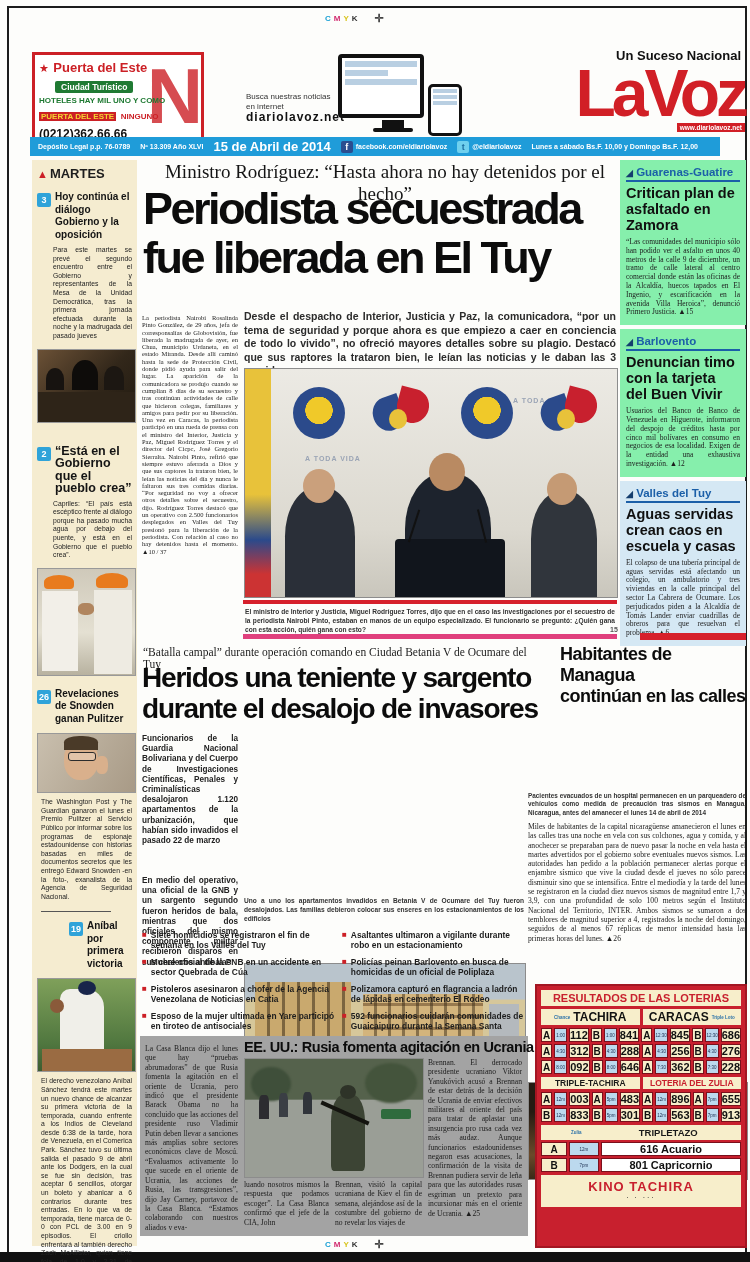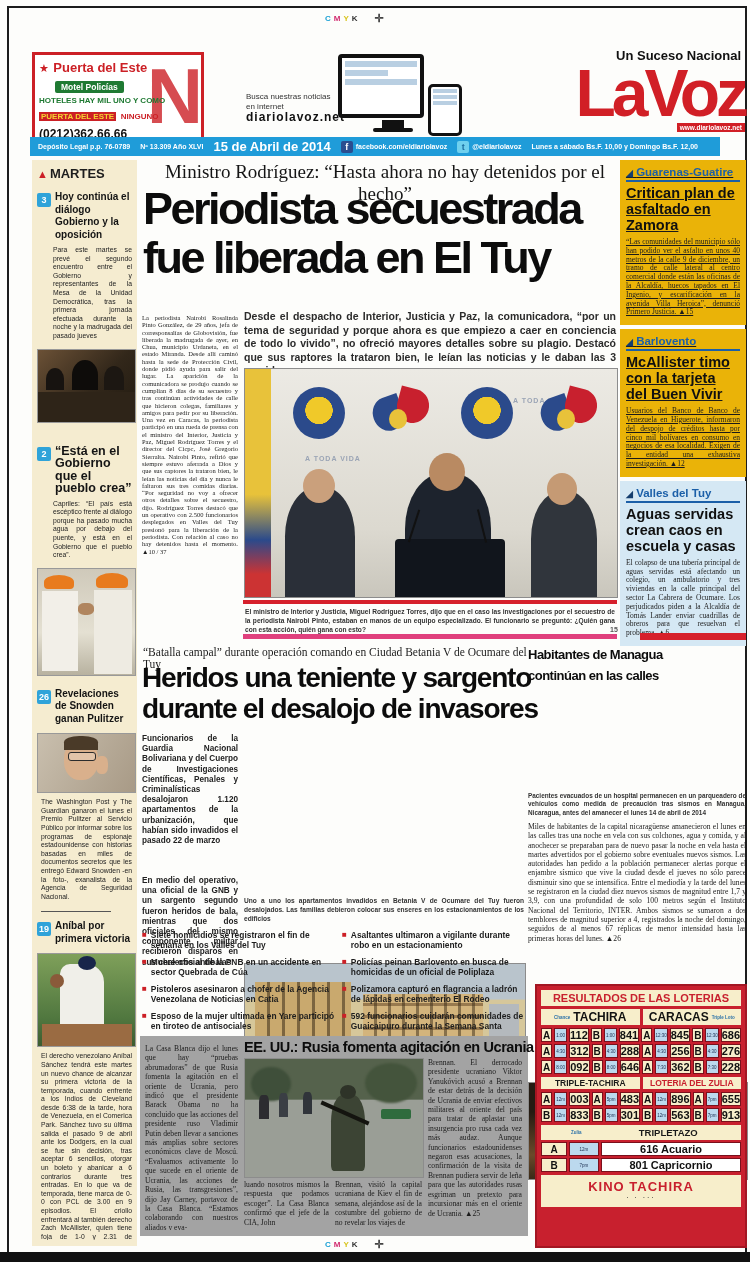--- a/index.html
+++ b/index.html
@@ -74,25 +74,25 @@
   .bullet .dot{color:#cc2026;font-size:8px;line-height:10px;}
   .bullet .txt{font-weight:bold;font-size:8.4px;line-height:10px;color:#1d1d1d;}
   .pages{font-weight:bold;font-size:8px;color:#1d1d1d;text-align:right;}
 
   
   .rail-sec{padding:6px 6px 8px;margin-bottom:4px;}
   .rail-tag{font-weight:bold;font-size:11.5px;color:#1b5fa8;border-bottom:2px solid #1b5fa8;padding-bottom:2px;margin-bottom:3px;}
   .rail-tag .tri{color:#143e6e;font-size:9px;}
   .rail-title{font-weight:bold;font-size:14.5px;line-height:16px;color:#101010;margin-bottom:5px;}
   .rail-body{font-family:"Liberation Serif",serif;font-size:7.5px;line-height:8.8px;color:#1c1c1c;}
-  .bg-cream{background:#eab308;text-decoration:underline;}
+  .bg-cream{background:#86efac;}
   .bg-blue{background:#d5e8f4;}
 
   
-  .headline3{font-weight:bold;font-size:13px;line-height:21px;letter-spacing:-0.5px;color:#0c0c0c;}
+  .headline3{font-weight:bold;font-size:18px;line-height:21px;letter-spacing:-0.5px;color:#0c0c0c;margin-left:32px;}
   .mg-cap{font-weight:bold;font-size:6.4px;line-height:8.4px;color:#333;}
   .mg-body{font-family:"Liberation Serif",serif;font-size:7.6px;line-height:9.3px;color:#1b1b1b;overflow:hidden;}
 
   
   .lotbox{background:#c8202e;padding:4px;box-sizing:border-box;border:2px solid #a31622;}
   .lot-title{background:#f7eecb;color:#c8202e;font-weight:bold;font-size:11px;text-align:center;padding:2px 0;margin-bottom:3px;}
   .lot-headrow{display:flex;gap:3px;margin-bottom:3px;}
   .lot-head{flex:1;background:#f7eecb;display:flex;align-items:center;justify-content:center;gap:3px;font-weight:bold;font-size:12px;padding:1px 0;color:#111;}
   .lot-head .mini{font-size:4.5px;color:#2b71a8;font-weight:bold;}
   .lot-row{display:flex;gap:2px;margin-bottom:2px;}
@@ -129,21 +129,21 @@
     <span class="mk-y">Y</span>
     <span class="mk-k">K</span>
     <span class="mk-reg">✛</span>
   </div>
 
   <div class="abs adbox" style="left:32px;top:52px;width:158px;height:78px;">
     <span class="ad-n">N</span>
     <div style="position:relative;">
       <span class="ad-star">★</span>
       <span class="ad-line1">Puerta del Este</span>
-      <div class="ad-green">Motel Policías</div>
+      <div class="ad-green">Ciudad Turístico</div>
       <div class="ad-l3">HOTELES HAY MIL UNO Y COMO</div>
       <div>
         <span class="ad-l4a">PUERTA DEL ESTE</span>
         <span class="ad-l4b">NINGUNO</span>
       </div>
       <div class="ad-tel">(0212)362.66.66</div>
     </div>
   </div>
 
   <div class="abs promo-txt" style="left:246px;top:92px;width:86px;">
@@ -226,21 +226,21 @@
     <div class="sb-photo" style="height:58px;background:linear-gradient(120deg,#c9bfae,#a89a86);">
       <div class="abs" style="left:26px;top:6px;width:34px;height:40px;border-radius:45%;background:#d9b08c;"></div>
       <div class="abs" style="left:26px;top:2px;width:34px;height:14px;border-radius:45% 45% 0 0;background:#4a3a28;"></div>
       <div class="abs" style="left:30px;top:18px;width:26px;height:7px;border:1.5px solid #2c2c2c;border-radius:3px;background:rgba(255,255,255,.25);"></div>
       <div class="abs" style="left:58px;top:22px;width:12px;height:18px;background:#d9b08c;border-radius:40%;"></div>
     </div>
     <div class="sb-cap just">The Washington Post y The Guardian ganaron el lunes el Premio Pulitzer al Servicio Público por informar sobre los programas de espionaje estadounidense con historias basadas en miles de documentos secretos que les entregó Edward Snowden -en la foto-, exanalista de la Agencia de Seguridad Nacional.</div>
 
     <hr class="sb-hr">
 
-    <div class="sb-item" style="margin-top:8px;">
+    <div class="sb-item" style="margin-top:8px;margin-left:32px;">
       <div class="badge">19</div>
       <div class="sb-title">Aníbal por primera victoria</div>
     </div>
     <div class="sb-photo" style="height:92px;background:linear-gradient(#7fa05a,#50773f 70%,#3c5c30);">
       <div class="abs" style="left:22px;top:10px;width:44px;height:70px;background:#f0efe9;border-radius:10px 18px 6px 6px;"></div>
       <div class="abs" style="left:40px;top:2px;width:18px;height:14px;border-radius:50%;background:#18254a;"></div>
       <div class="abs" style="left:12px;top:20px;width:14px;height:14px;border-radius:50%;background:#8a5a3a;"></div>
       <div class="abs" style="left:4px;top:70px;width:90px;height:22px;background:#9a6b42;"></div>
     </div>
     <div class="sb-cap just" style="height:188px;overflow:hidden;">El derecho venezolano Aníbal Sánchez tendrá este martes un nuevo chance de alcanzar su primera victoria de la temporada, cuando enfrente a los Indios de Cleveland desde 6:38 de la tarde, hora de Venezuela, en el Comerica Park. Sánchez tuvo su última salida el pasado 9 de abril ante los Dodgers, en la cual se fue sin decisión, tras aceptar 6 sencillos, otorgar un boleto y abanicar a 6 contrarios durante tres entradas. En lo que va de temporada, tiene marca de 0-0 con PCL de 3.00 en 9 episodios. El criollo enfrentará al también derecho Zach McAllister, quien tiene foja de 1-0 y 2.31 de efectividad. El abridor de la tribu ha permitido sólo tres carreras limpias y 11 hits con 11 ponches en 11.2 entradas</div>
@@ -289,21 +289,21 @@
   <div class="abs rule-mag" style="left:243px;top:634px;width:374px;"></div>
 
   <div class="abs" style="left:620px;top:160px;width:126px;">
     <div class="rail-sec bg-cream">
       <div class="rail-tag"><span class="tri">◢</span> <span>Guarenas-Guatire</span></div>
       <div class="rail-title">Critican plan de asfaltado en Zamora</div>
       <div class="rail-body just">“Las comunidades del municipio sólo han podido ver el asfalto en unos 40 metros de la calle 9 de diciembre, un tramo de calle lateral al centro comercial donde están las oficinas de la Alcaldía, huecos tapados en El Ingenio, y escarificación en la avenida Villa Heroica”, denunció Primero Justicia. ▲15</div>
     </div>
     <div class="rail-sec bg-cream">
       <div class="rail-tag"><span class="tri">◢</span> <span>Barlovento</span></div>
-      <div class="rail-title">McAllister timo con la tarjeta del Buen Vivir</div>
+      <div class="rail-title">Denuncian timo con la tarjeta del Buen Vivir</div>
       <div class="rail-body just">Usuarios del Banco de Banco de Venezuela en Higuerote, informaron del despojo de créditos hasta por cinco mil bolívares en consumo en negocios de esa localidad. Exigen de la entidad una exhaustiva investigación. ▲12</div>
     </div>
     <div class="rail-sec bg-blue">
       <div class="rail-tag"><span class="tri">◢</span> <span>Valles del Tuy</span></div>
       <div class="rail-title">Aguas servidas crean caos en escuela y casas</div>
       <div class="rail-body just">El colapso de una tubería principal de aguas servidas está afectando un colegio, un ambulatorio y tres viviendas en la calle principal del sector La Cabrera de Ocumare. Los perjudicados piden a la Alcaldía de Tomás Lander enviar cuadrillas de obreros para que resuelvan el problema. ▲6</div>
     </div>
   </div>
   <div class="abs rule-red" style="left:640px;top:633px;width:106px;height:7px;"></div>
 

